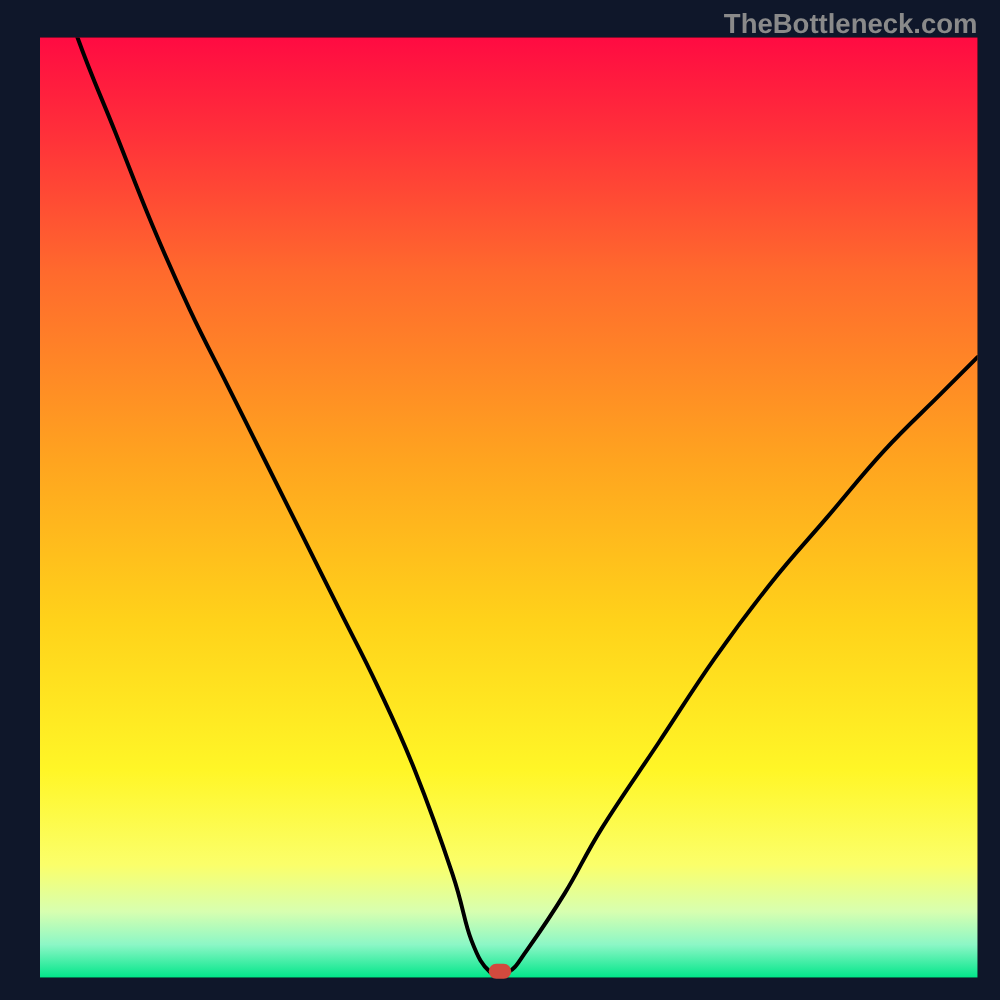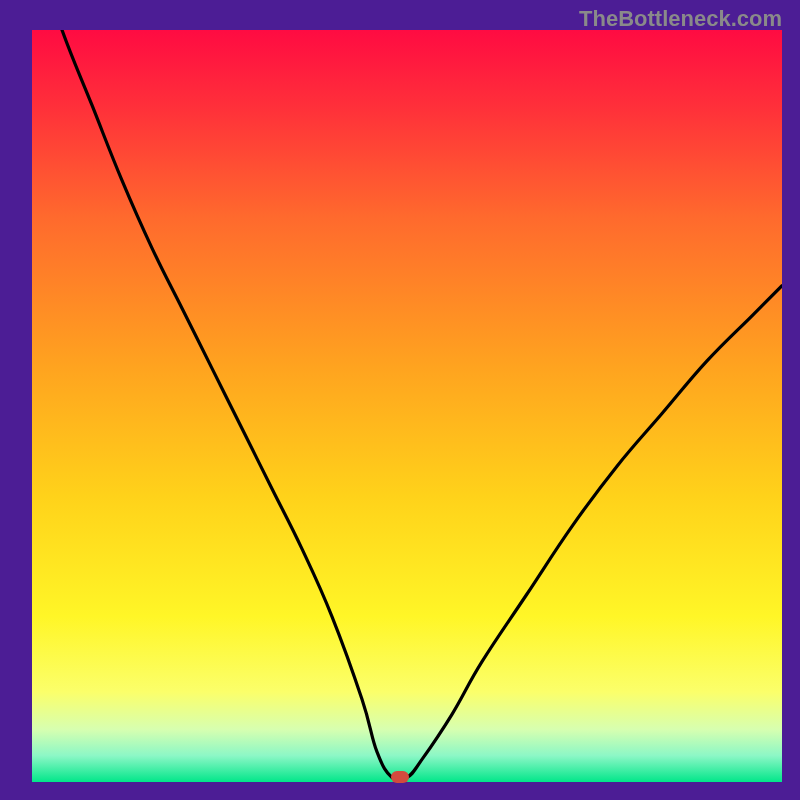--- a/index.html
+++ b/index.html
@@ -7,21 +7,21 @@
     padding: 0;
     width: 800px;
     height: 800px;
     background: #000;
     overflow: hidden;
   }
   .stage {
     position: relative;
     width: 800px;
     height: 800px;
-    background: #4c1d95;
+    background: #0f172a;
   }
   .plot {
     position: absolute;
     background: #000;
   }
   .gradient {
     position: absolute;
     left: 0; top: 0; right: 0; bottom: 0;
   }
   .watermark {

